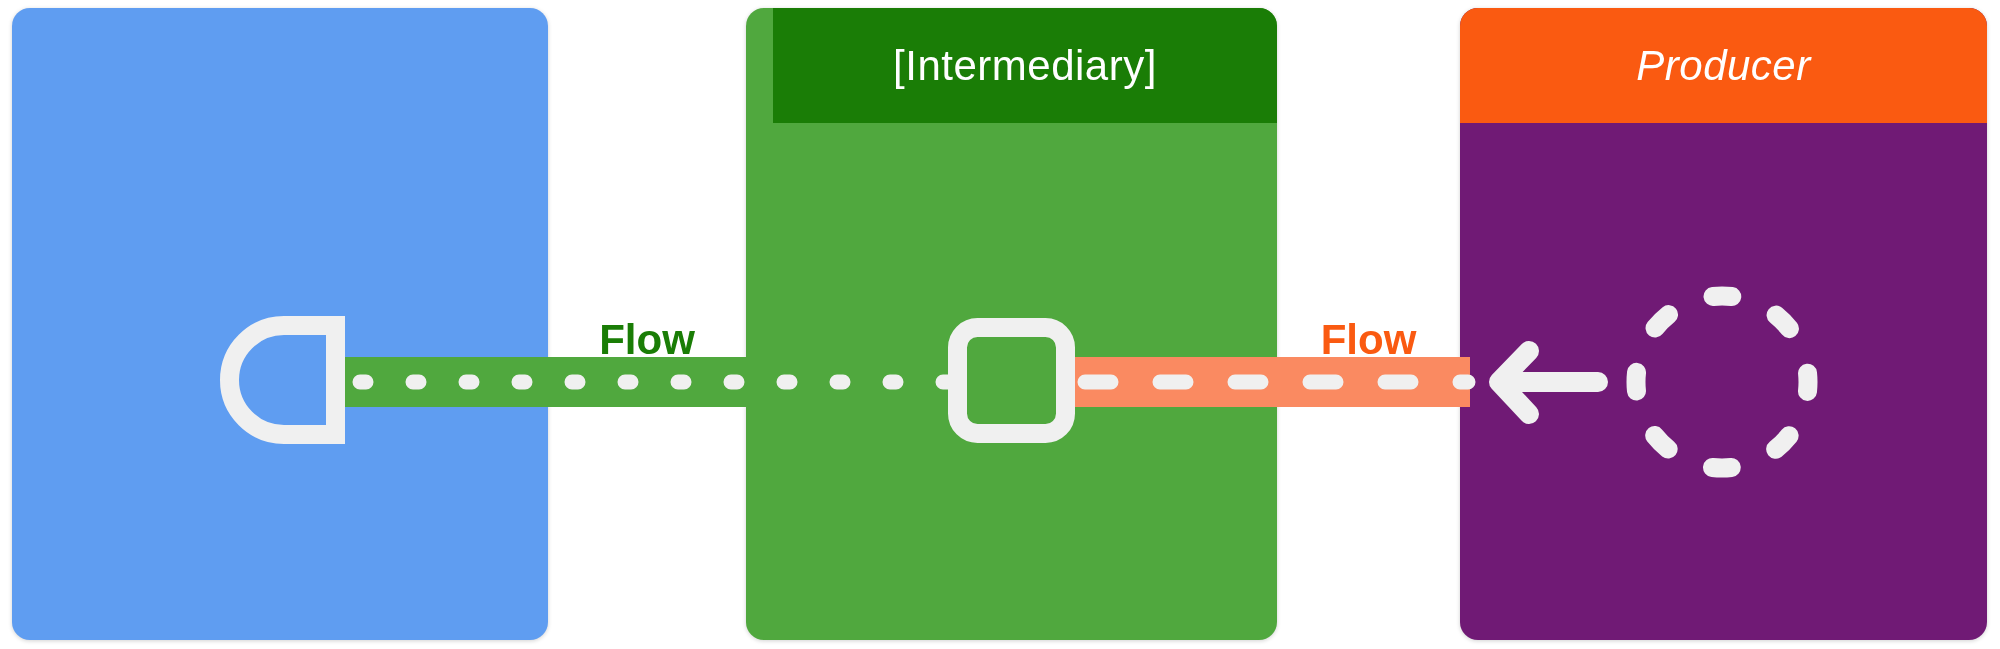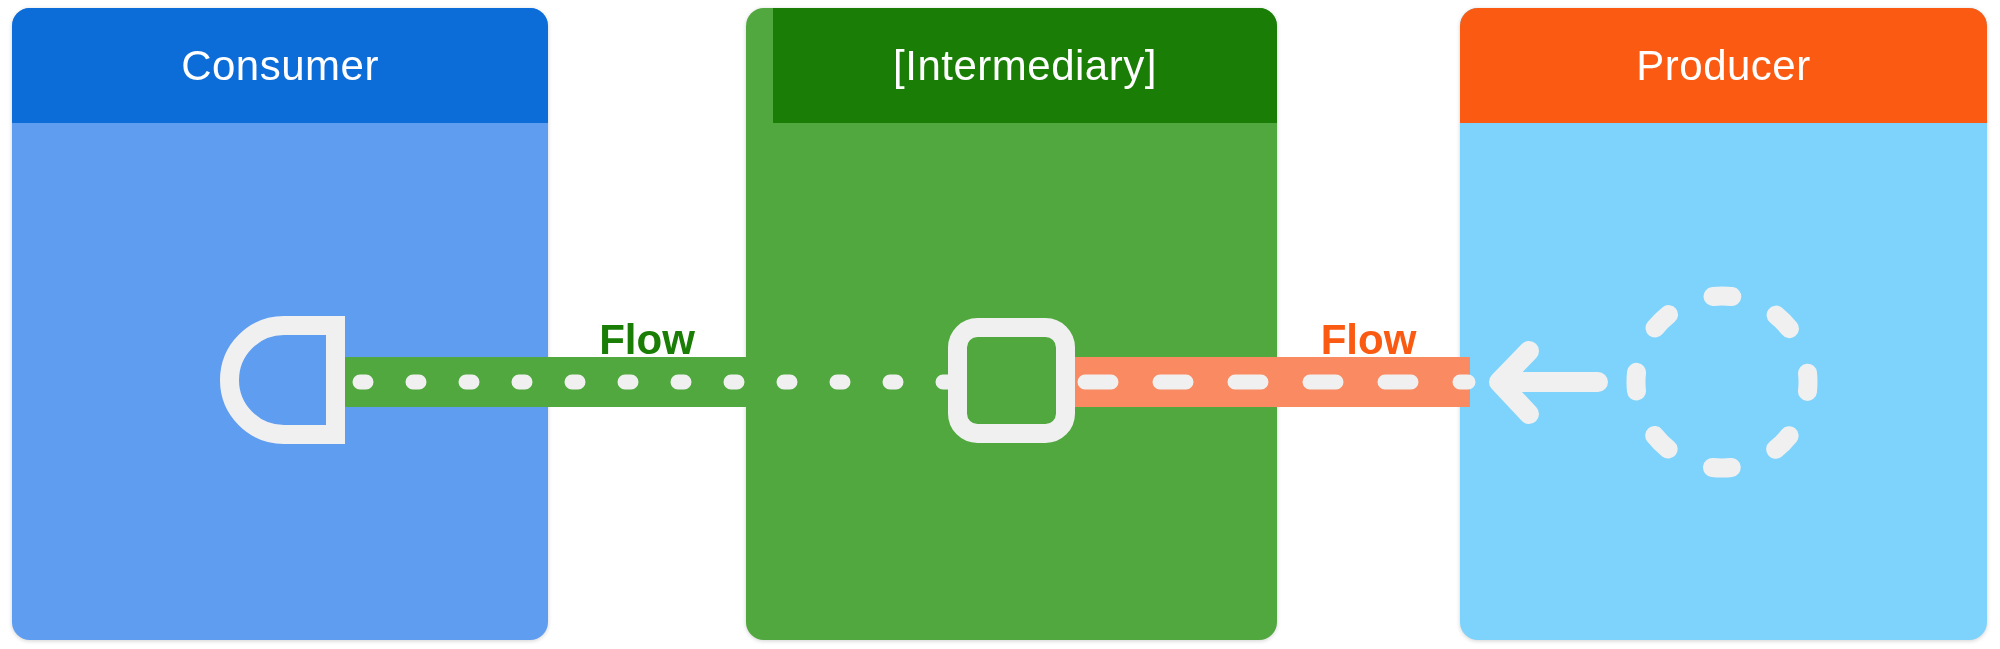--- a/index.html
+++ b/index.html
@@ -54,34 +54,31 @@
     z-index: 2;
     pointer-events: none;
   }
 </style>
 </head>
 <body>
 
 <div class="canvas">
 
   <div class="node" id="node-consumer" style="background-color: rgb(95, 157, 241);">
-    <div class="node-header" style="background-color: rgb(12, 108, 216); color: rgb(255, 255, 255);">
-      <span>Consumer</span>
-    </div>
     <div class="node-body"></div>
   </div>
 
   <div class="node" id="node-intermediary" style="background-color: rgb(80, 168, 62);">
     <div class="node-header" style="background-color: rgb(26, 125, 6); color: rgb(255, 255, 255); margin-left: 27px;">
       <span>[Intermediary]</span>
     </div>
     <div class="node-body"></div>
   </div>
 
-  <div class="node" id="node-producer" style="background-color: #7dd3fc;">
+  <div class="node" id="node-producer" style="background-color: #701a75; font-style: italic;">
     <div class="node-header" style="background-color: rgb(250, 90, 17); color: rgb(255, 255, 255);">
       <span>Producer</span>
     </div>
     <div class="node-body"></div>
   </div>
 
   <div class="flow-label" id="flow-label-left" style="color: rgb(26, 125, 6);">Flow</div>
   <div class="flow-label" id="flow-label-right" style="color: rgb(250, 90, 17);">Flow</div>
 
   <svg class="overlay" width="2000" height="649" viewBox="0 0 2000 649">

